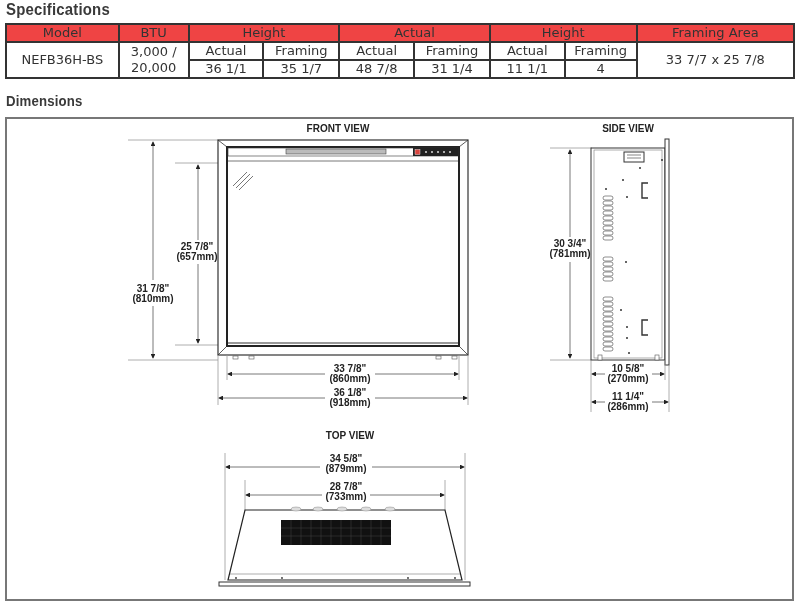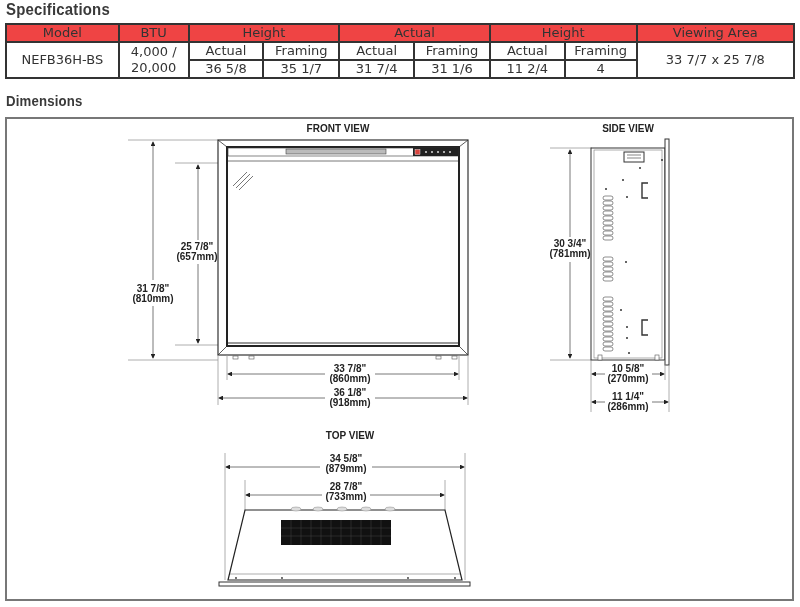--- a/index.html
+++ b/index.html
@@ -35,39 +35,39 @@
       <col style="width:72px">
       <col style="width:158px">
   </colgroup>
   <tbody>
       <tr>
     <th>Model</th>
     <th>BTU</th>
     <th colspan="2">Height</th>
     <th colspan="2">Actual</th>
     <th colspan="2">Height</th>
-    <th>Viewing Area</th>
+    <th>Framing Area</th>
   </tr>
   <tr>
     <td rowspan="2">NEFB36H-BS</td>
-    <td rowspan="2"><span>4,000 /</span><br><span>20,000</span></td>
+    <td rowspan="2"><span>3,000 /</span><br><span>20,000</span></td>
     <td>Actual</td>
     <td>Framing</td>
     <td>Actual</td>
     <td>Framing</td>
     <td>Actual</td>
     <td>Framing</td>
     <td rowspan="2">33 7/7 x 25 7/8</td>
   </tr>
   <tr>
-    <td>36 5/8</td>
+    <td>36 1/1</td>
     <td>35 1/7</td>
-    <td>31 7/4</td>
-    <td>31 1/6</td>
-    <td>11 2/4</td>
+    <td>48 7/8</td>
+    <td>31 1/4</td>
+    <td>11 1/1</td>
     <td>4</td>
   </tr>
 </tbody>
   </table>
 
 <div class="h-title" id="dim-title">Dimensions</div>
 
 <div class="dim-box"></div>
 
 <svg class="draw" width="800" height="607" viewBox="0 0 800 607">

